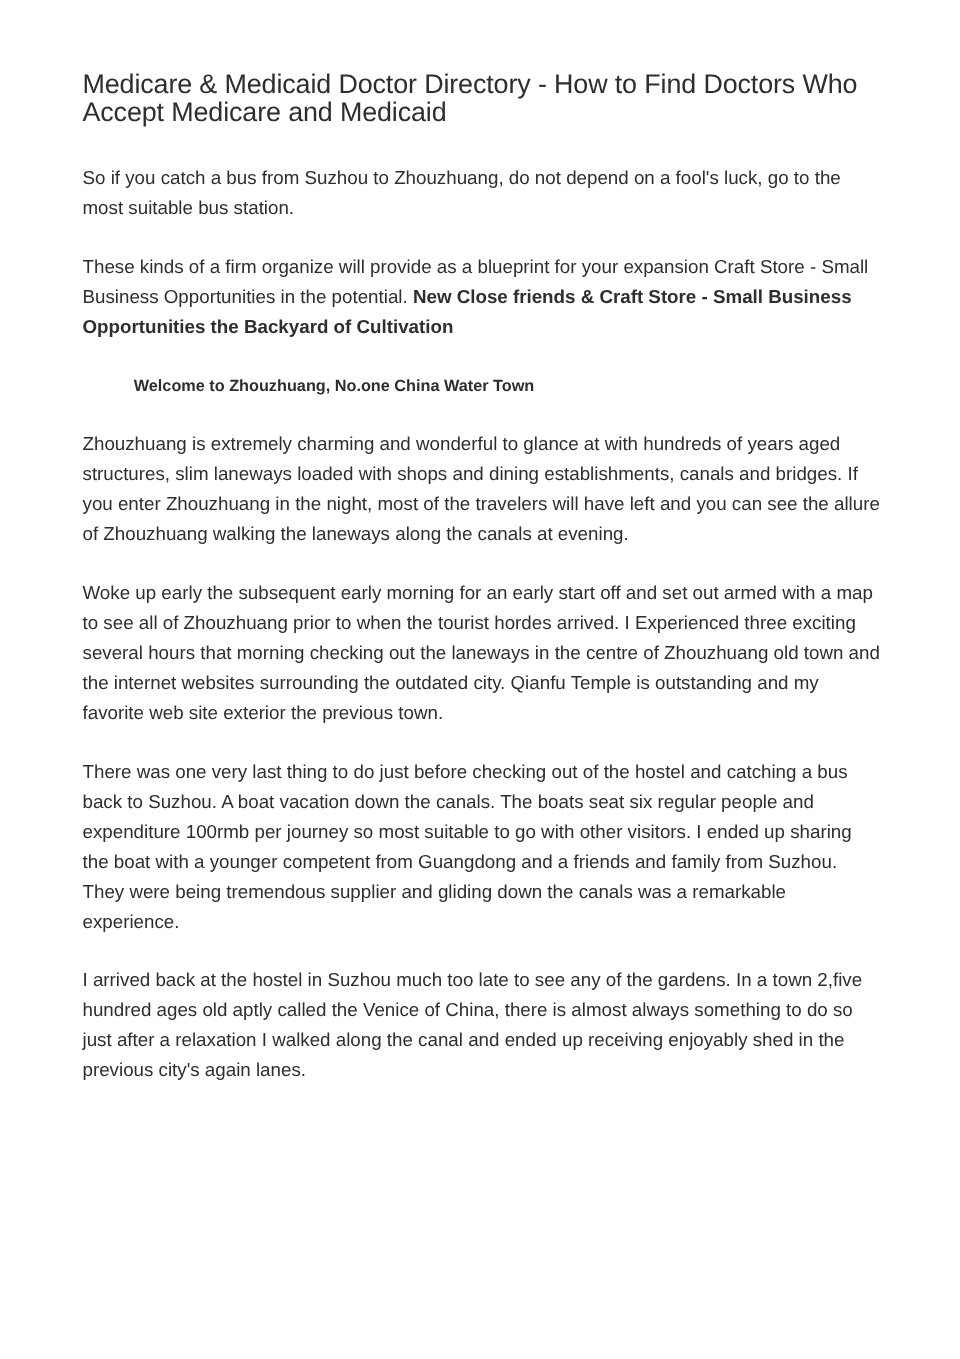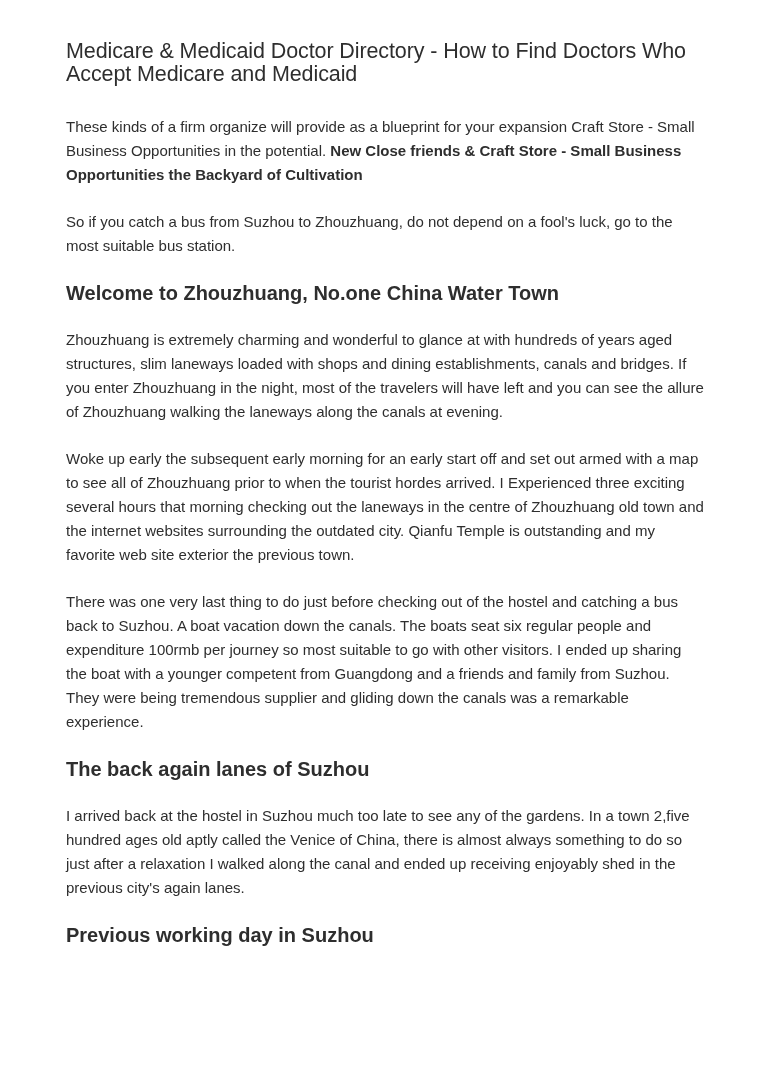--- a/index.html
+++ b/index.html
@@ -9,56 +9,55 @@
   }
   body {
     width: 768px;
     height: 1087px;
     overflow: hidden;
   }
   .page {
     box-sizing: border-box;
     width: 768px;
     height: 1087px;
-    padding: 40px 62px 20px 66px;
+    padding: 56px 62px 20px 66px;
     background: var(--bg, #ffffff);
     color: var(--text, #2e2e2e);
     font-family: "Liberation Sans", "DejaVu Sans", sans-serif;
   }
   .doc-title {
     font-size: 21.5px;
     font-weight: 400;
     line-height: 1.08;
     letter-spacing: -0.1px;
     margin: 0 0 29px 0;
     max-width: 640px;
   }
   .block {
     font-size: 15px;
     line-height: 24px;
     margin: 0 0 23px 0;
     max-width: 640px;
   }
   h2.block {
-    font-size: 20px;
+    font-size: 13px;
     font-weight: 700;
+    margin-left: 41px;
   }
   .block strong {
     font-weight: 700;
   }
 </style>
 </head>
 <body>
 
 <div class="page" style="--text: #2e2e2e; --bg: #ffffff;">
   <h1 class="doc-title">Medicare &amp; Medicaid Doctor Directory - How to Find Doctors Who Accept Medicare and Medicaid</h1>
   <div>
+      <p class="block"><span>So if you catch a bus from Suzhou to Zhouzhuang, do not depend on a fool's luck, go to the most suitable bus station.</span></p>
       <p class="block"><span>These kinds of a firm organize will provide as a blueprint for your expansion Craft Store - Small Business Opportunities in the potential. </span><strong>New Close friends &amp; Craft Store - Small Business Opportunities the Backyard of Cultivation</strong></p>
-      <p class="block"><span>So if you catch a bus from Suzhou to Zhouzhuang, do not depend on a fool's luck, go to the most suitable bus station.</span></p>
       <h2 class="block"><strong>Welcome to Zhouzhuang, No.one China Water Town</strong></h2>
       <p class="block"><span>Zhouzhuang is extremely charming and wonderful to glance at with hundreds of years aged structures, slim laneways loaded with shops and dining establishments, canals and bridges. If you enter Zhouzhuang in the night, most of the travelers will have left and you can see the allure of Zhouzhuang walking the laneways along the canals at evening.</span></p>
       <p class="block"><span>Woke up early the subsequent early morning for an early start off and set out armed with a map to see all of Zhouzhuang prior to when the tourist hordes arrived. I Experienced three exciting several hours that morning checking out the laneways in the centre of Zhouzhuang old town and the internet websites surrounding the outdated city. Qianfu Temple is outstanding and my favorite web site exterior the previous town.</span></p>
       <p class="block"><span>There was one very last thing to do just before checking out of the hostel and catching a bus back to Suzhou. A boat vacation down the canals. The boats seat six regular people and expenditure 100rmb per journey so most suitable to go with other visitors. I ended up sharing the boat with a younger competent from Guangdong and a friends and family from Suzhou. They were being tremendous supplier and gliding down the canals was a remarkable experience.</span></p>
-      <h2 class="block"><strong>The back again lanes of Suzhou</strong></h2>
       <p class="block"><span>I arrived back at the hostel in Suzhou much too late to see any of the gardens. In a town 2,five hundred ages old aptly called the Venice of China, there is almost always something to do so just after a relaxation I walked along the canal and ended up receiving enjoyably shed in the previous city's again lanes.</span></p>
-      <h2 class="block"><strong>Previous working day in Suzhou</strong></h2>
     </div>
 </div>
 
 </body></html>

